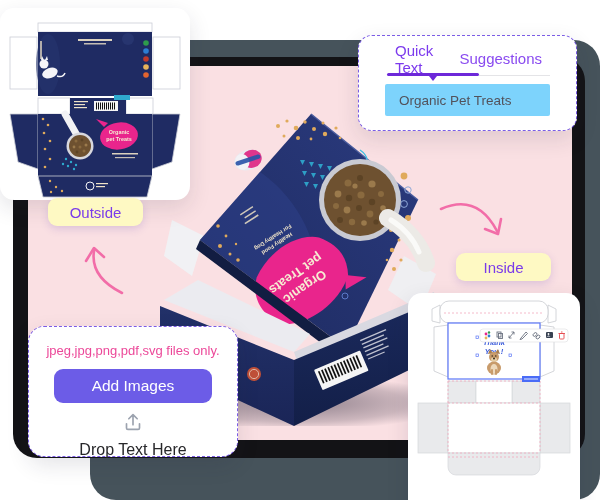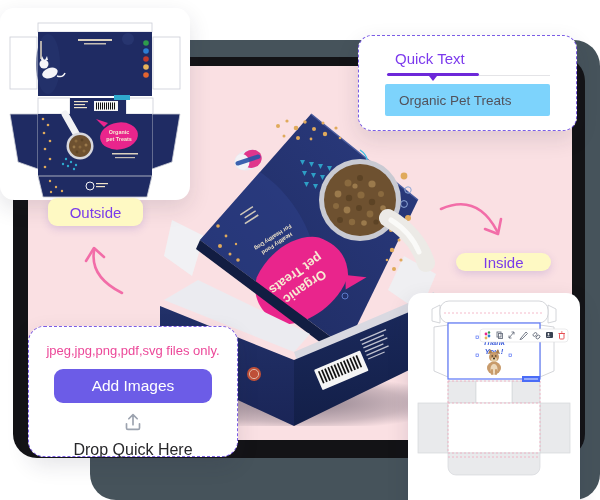--- a/index.html
+++ b/index.html
@@ -16,21 +16,21 @@
   #inside-card{left:408px;top:293px;width:172px;height:250px;border-radius:14px;}
   #quicktext-card{left:358px;top:35px;width:219px;height:96px;border-radius:14px;
       border:1.5px dashed #7B5CE5;box-sizing:border-box;padding:0 26px;}
   #upload-card{left:28px;top:326px;width:210px;height:131px;border-radius:16px;
       border:1.5px dashed #7B5CE5;box-sizing:border-box;text-align:center;}
   
   .pill{background:#fef9c3;color:#7A3BEA;font-size:15px;font-weight:500;
         border-radius:9px;display:flex;align-items:center;justify-content:center;
         box-shadow:0 3px 8px rgba(90,60,180,.18);}
   #outside-pill{left:48px;top:198px;width:95px;height:28px;}
-  #inside-pill{left:456px;top:253px;width:95px;height:18px;}
+  #inside-pill{left:456px;top:253px;width:95px;height:28px;}
   
   #qt-tabs{display:flex;align-items:center;height:33px;margin-top:6px;position:relative;}
   .qt-tab{font-size:15px;color:#7C3AED;cursor:pointer;}
   #qt-tab-active{margin-left:10px;font-weight:500;}
   #qt-tab-idle{margin-left:auto;margin-right:8px;color:#8A4BF0;}
   #qt-underline{position:absolute;left:2px;top:31px;width:92px;height:3px;background:#6D28D9;border-radius:2px;}
   #qt-underline:after{content:"";position:absolute;left:42px;top:3px;border:4px solid transparent;border-top:5px solid #6D28D9;}
   #qt-grayline{position:absolute;left:94px;top:33px;right:0;height:1px;background:#E4E4E7;}
   #qt-entry{margin-top:9px;height:32px;background:#7dd3fc;display:flex;align-items:center;
             padding-left:14px;font-size:13.5px;color:#52525B;border-radius:2px;cursor:pointer;}
@@ -351,20 +351,21 @@
             <circle cx="43" cy="175" r="1.2"></circle>
           <circle cx="54" cy="174" r="1.2"></circle>
           </g>
       </g>
     </svg>
   </div>
 
   <div class="abs card" id="quicktext-card">
     <div id="qt-tabs">
       <span class="qt-tab" id="qt-tab-active">Quick Text</span>
+      <span class="qt-tab" id="qt-tab-idle">Suggestions</span>
       <span id="qt-underline"></span>
       <span id="qt-grayline"></span>
     </div>
     <div id="qt-entry">Organic Pet Treats</div>
   </div>
 
   <div class="abs pill" id="outside-pill">Outside</div>
   <div class="abs pill" id="inside-pill">Inside</div>
 
   <svg class="abs" style="left:80px;top:243px;" width="48" height="52" viewBox="0 0 48 52">
@@ -481,16 +482,16 @@
 
   <div class="abs card" id="upload-card">
     <div id="file-note">jpeg,jpg,png,pdf,svg files only.</div>
     <button id="add-images-btn">Add Images</button>
     <div style="margin-top:7px;">
       <svg width="26" height="24" viewBox="0 0 28 24">
         <path d="M7,14 v4.5 a1.5,1.5 0 0 0 1.5,1.5 h11 a1.5,1.5 0 0 0 1.5,-1.5 V14" fill="none" stroke="#9CA3AF" stroke-width="1.8" stroke-linecap="round"></path>
         <path d="M14,15 V4.5 M9.5,8.5 L14,4 L18.5,8.5" fill="none" stroke="#9CA3AF" stroke-width="1.8" stroke-linecap="round" stroke-linejoin="round"></path>
       </svg>
     </div>
-    <div id="drop-label">Drop Quick Here</div>
+    <div id="drop-label">Drop Text Here</div>
   </div>
 
 </div>
 
 </body></html>

